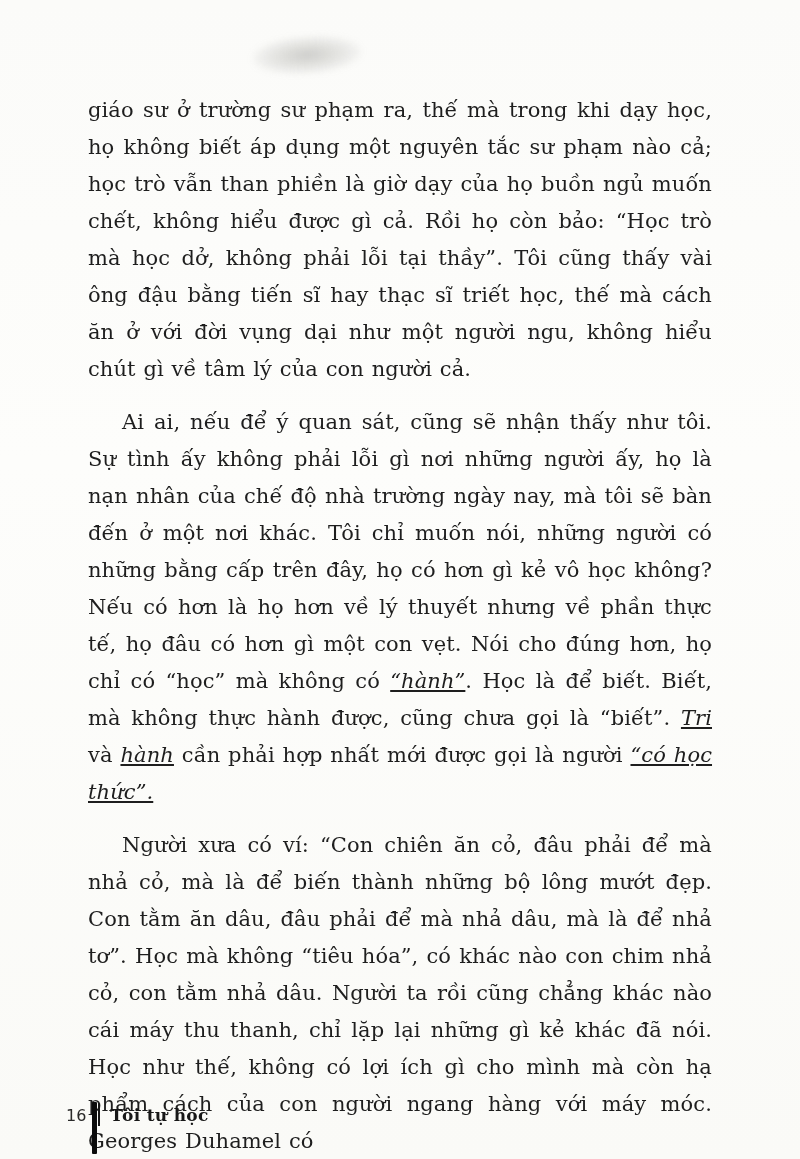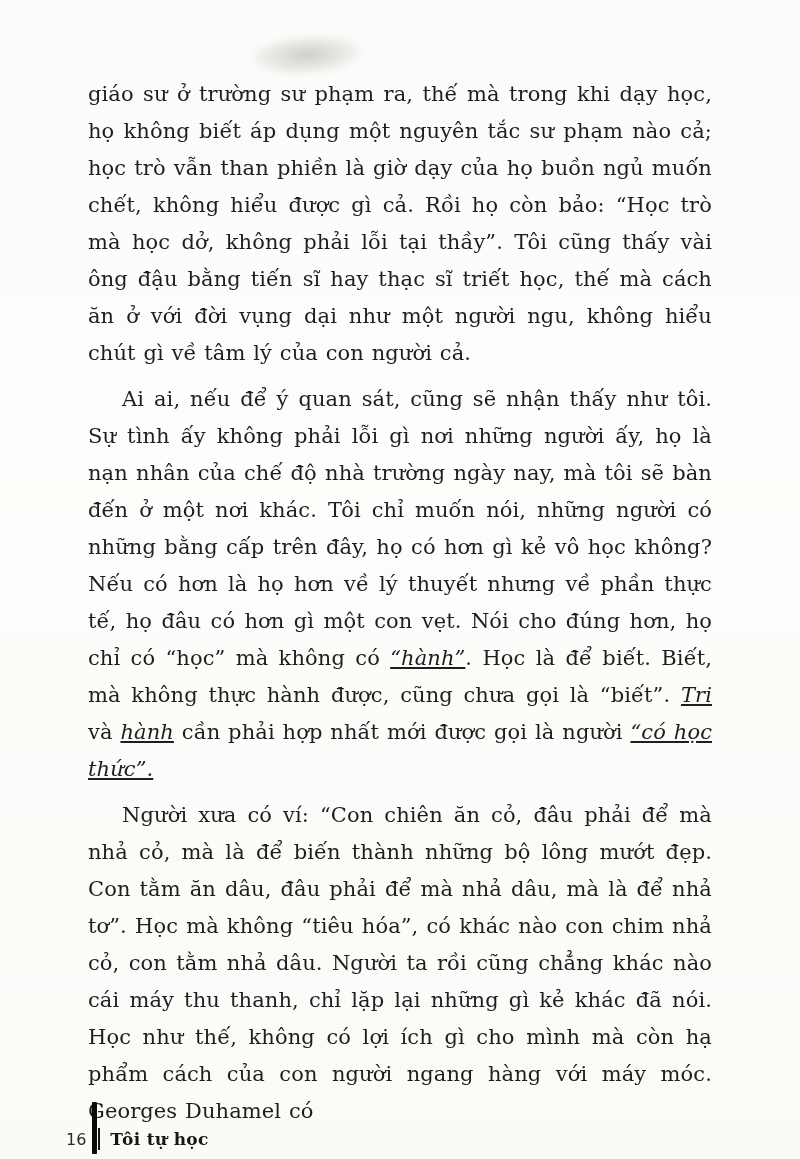--- a/index.html
+++ b/index.html
@@ -27,38 +27,38 @@
     filter: blur(3px);
     transform: rotate(-4deg);
   }
   .text-block {
     position: absolute;
     left: 88px;
     top: 76px;
     width: 624px;
   }
   .para {
-    margin: 0 0 9px 0;
+    margin: 16px 0 9px 0;
     font-size: 21px;
     line-height: 37px;
     text-align: justify;
     letter-spacing: 0.1px;
     word-spacing: 1px;
   }
   .para.indent {
     text-indent: 34px;
   }
   .para .italic {
     font-style: italic;
     text-decoration: underline;
   }
   .footer {
     position: absolute;
     left: 66px;
-    top: 1128px;
+    top: 1104px;
     display: flex;
     align-items: center;
     font-size: 17px;
   }
   .footer .page-number {
     color: #2a2a2a;
     font-family: "DejaVu Sans", "Liberation Sans", sans-serif;
     font-size: 16px;
   }
   .footer .divider {

